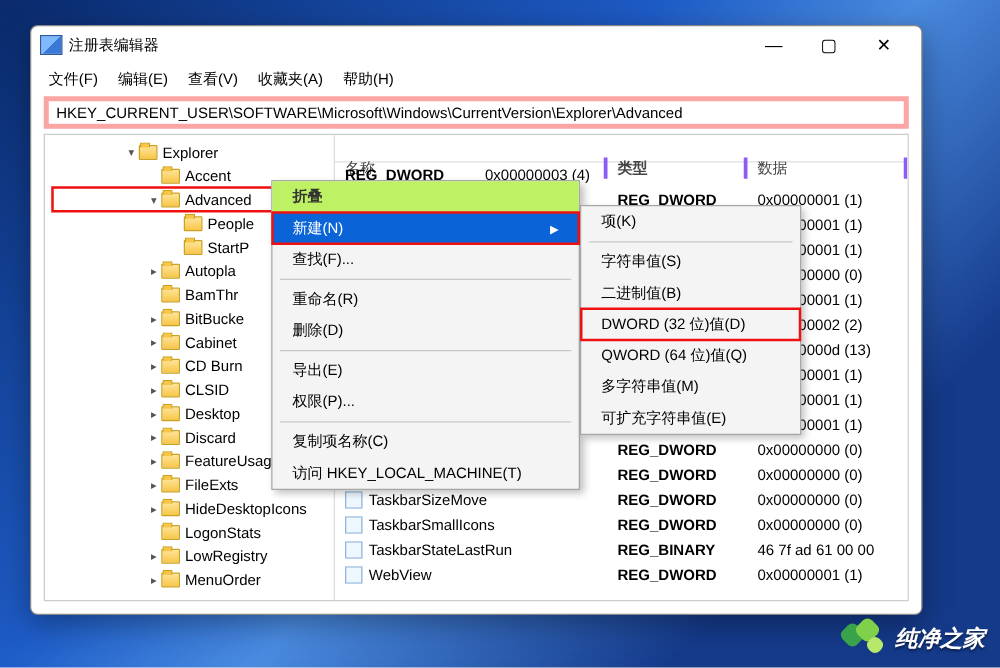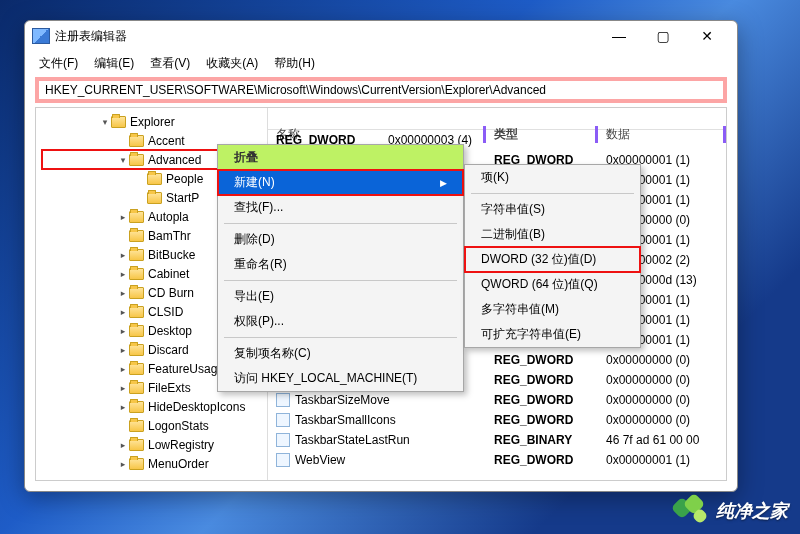--- a/index.html
+++ b/index.html
@@ -356,22 +356,22 @@
 </div>
 
 <div class="ctxmenu" style="left:217px; top:144px; width:247px;">
   <div class="hdr">折叠</div>
   <div class="item sel hl-red">
       <span>新建(N)</span>
       <span class="arrow">▶</span>
     </div>
   <div class="item">查找(F)...</div>
   <div class="sep"></div>
+  <div class="item">重命名(R)</div>
   <div class="item">删除(D)</div>
-  <div class="item">重命名(R)</div>
   <div class="sep"></div>
   <div class="item">导出(E)</div>
   <div class="item">权限(P)...</div>
   <div class="sep"></div>
   <div class="item">复制项名称(C)</div>
   <div class="item">访问 HKEY_LOCAL_MACHINE(T)</div>
 </div>
 
 <div class="ctxmenu" style="left:464px; top:164px; width:177px;">
   <div class="item">项(K)</div>

